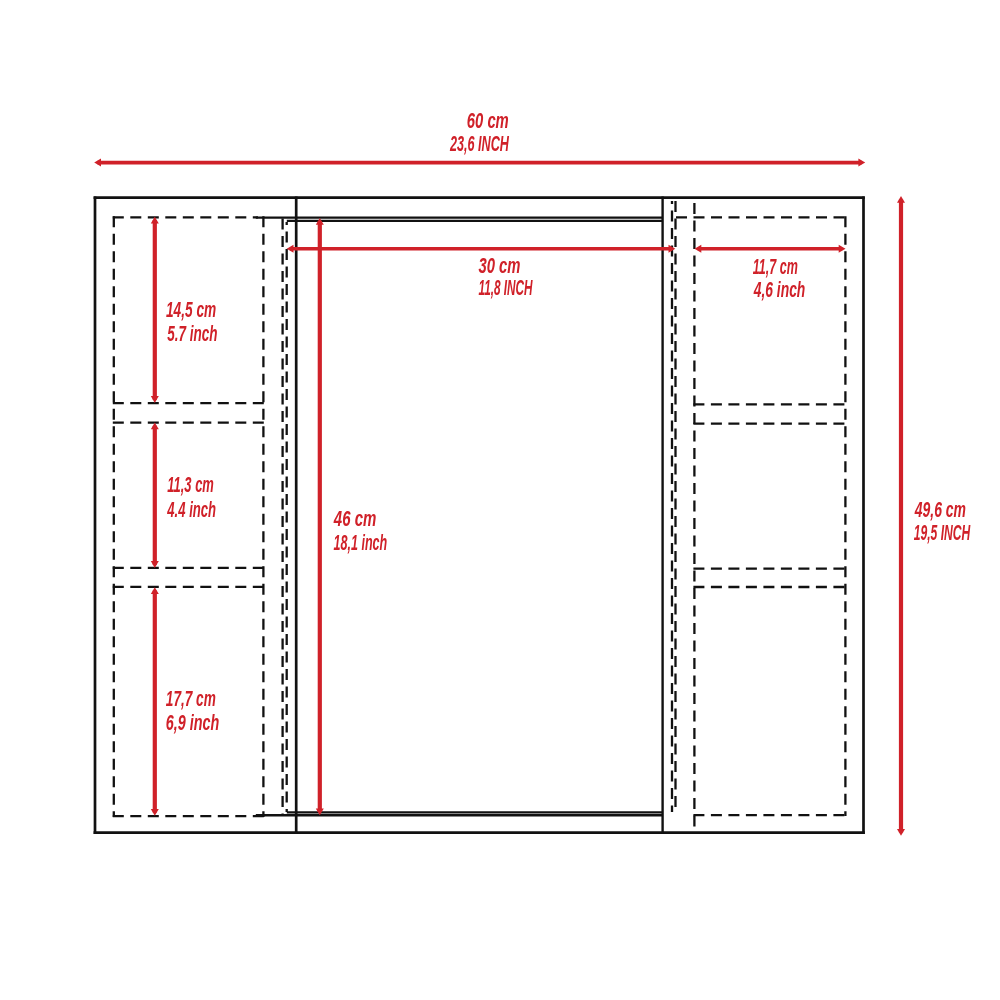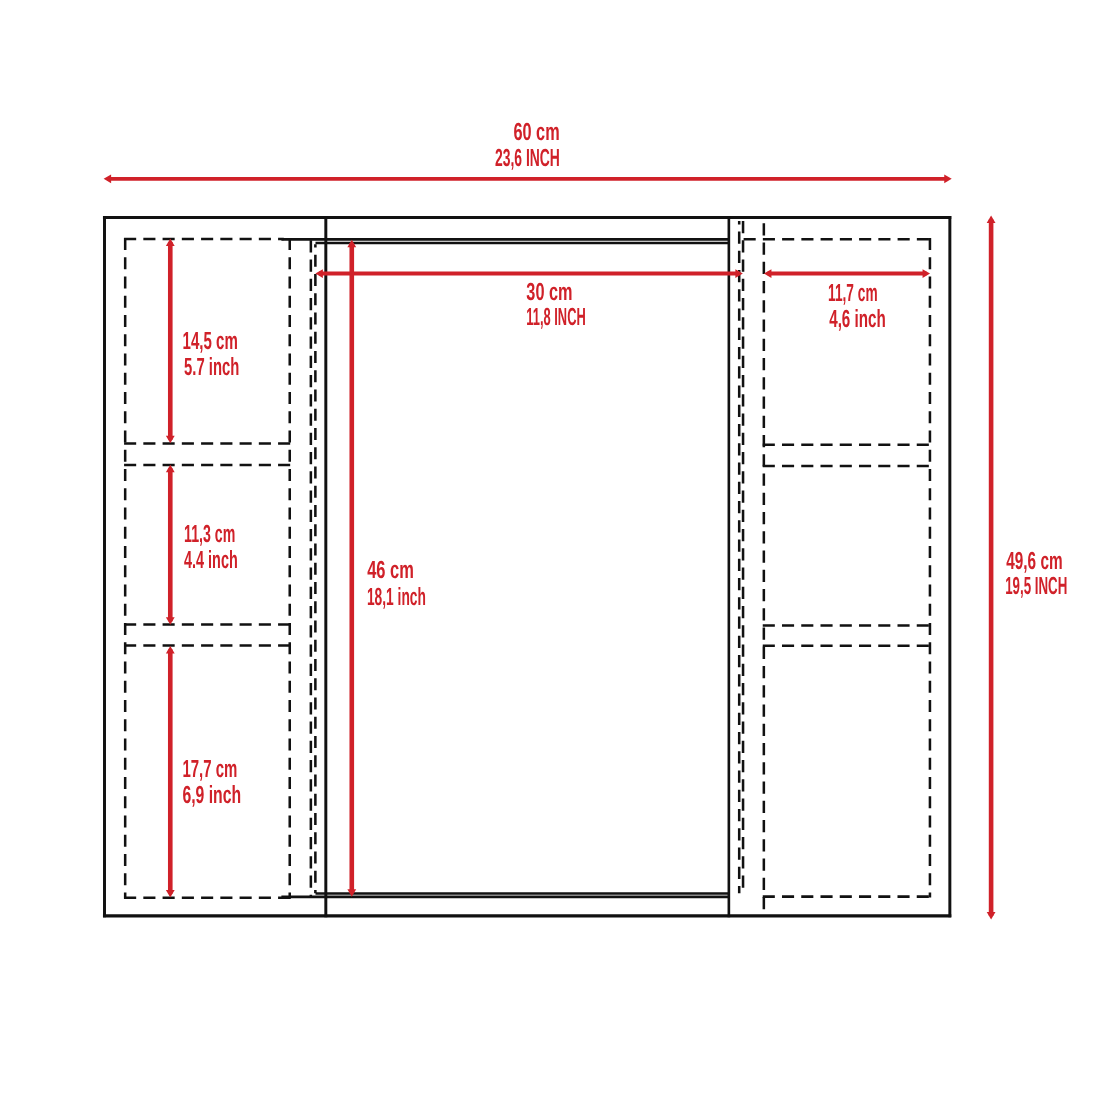--- a/index.html
+++ b/index.html
@@ -1,16 +1,16 @@
 <!DOCTYPE html>
 <html><head>
 <meta charset="utf-8">
 <style>
   html,body{margin:0;padding:0;background:#ffffff;}
-  .wrap{width:1000px;height:1000px;position:relative;background:#ffffff;}
+  .wrap{width:1000px;height:1000px;position:relative;background:#ffffff;font-style:italic;}
   svg{position:absolute;left:0;top:0;}
   text{font-family:"Liberation Sans",sans-serif;font-weight:bold;fill:#d02129;}
 </style>
 </head>
 <body>
 <div class="wrap">
 <svg width="1000" height="1000" viewBox="0 0 1000 1000">
 
   <rect x="0" y="0" width="1000" height="1000" fill="#ffffff"></rect>
 

